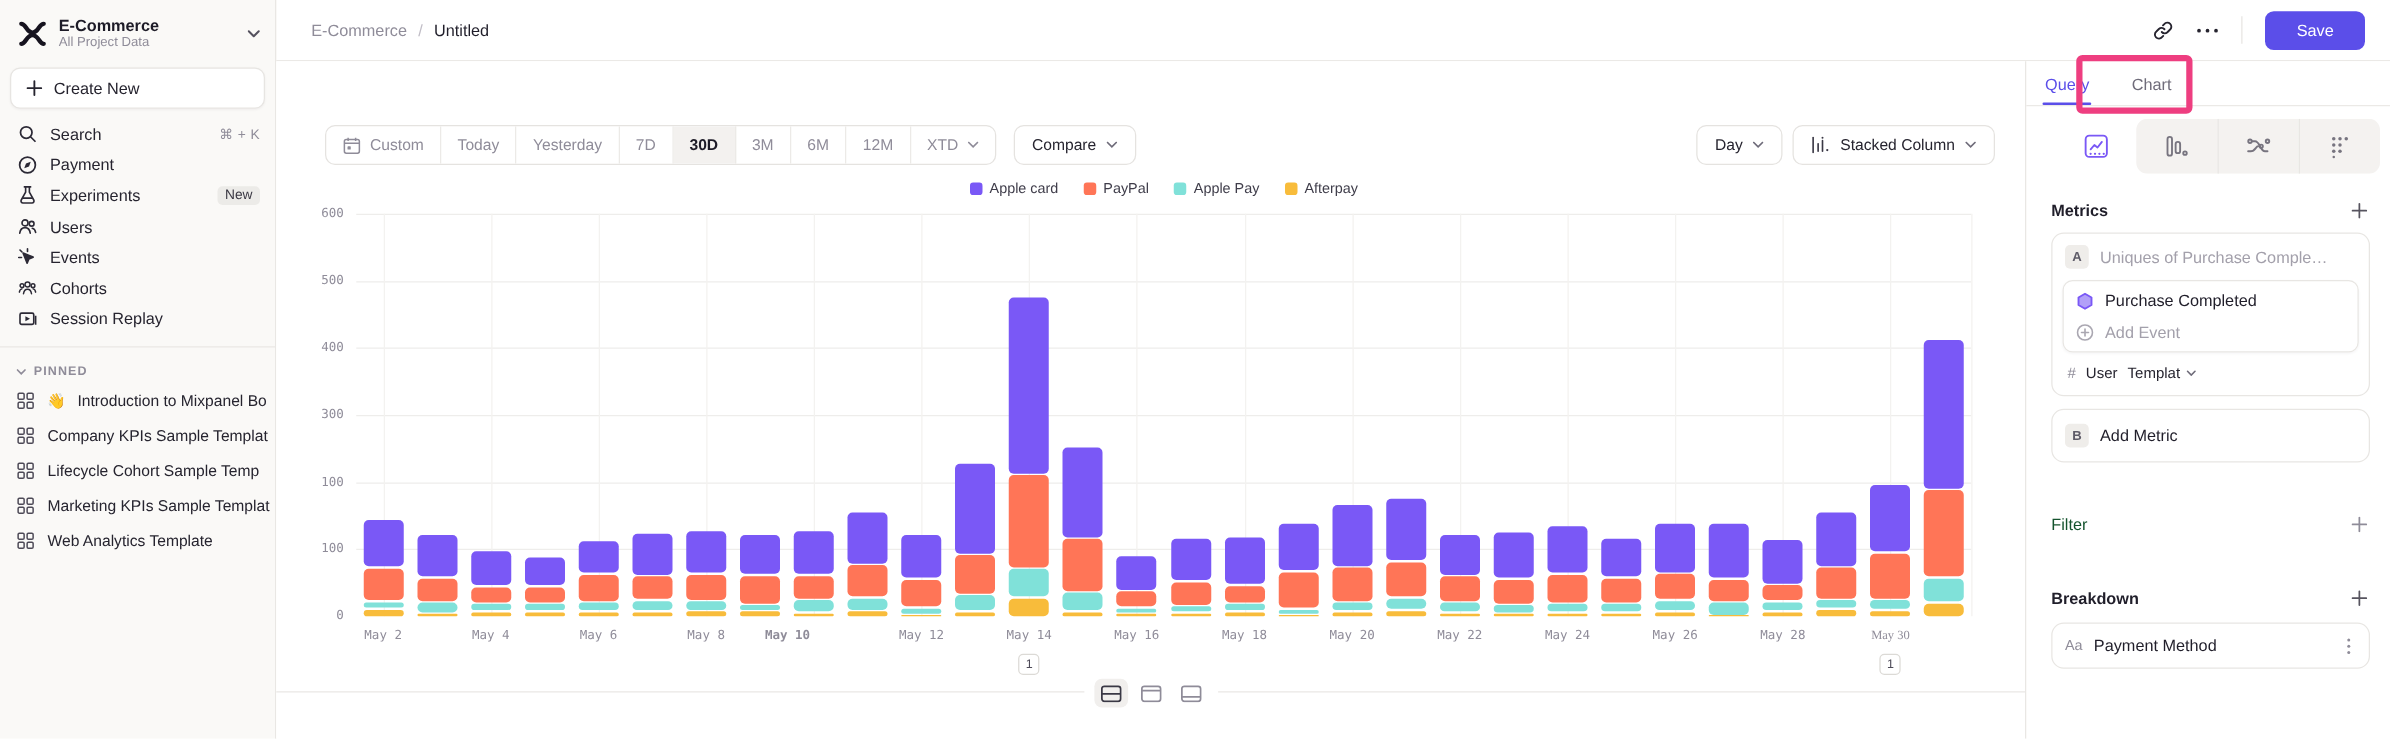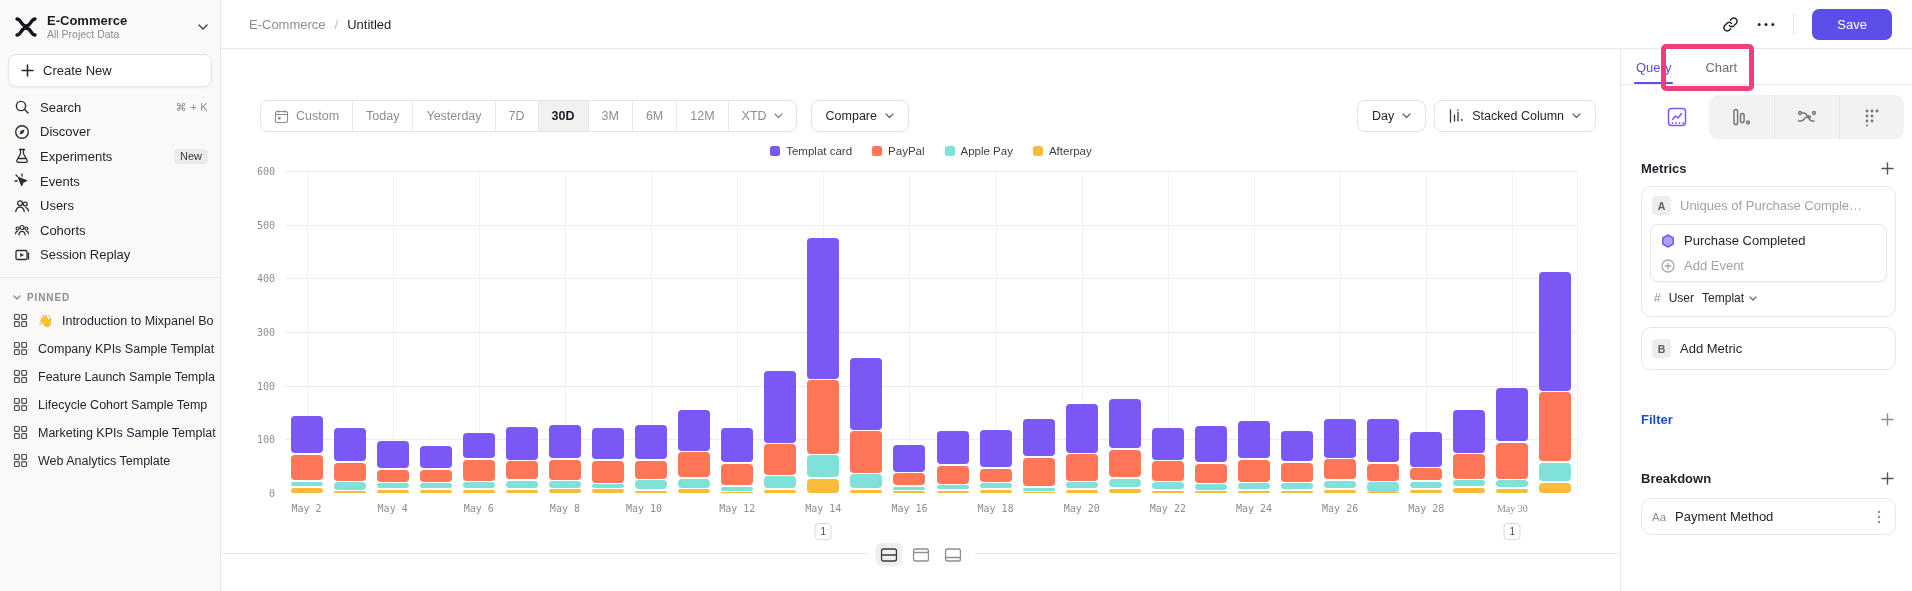--- a/index.html
+++ b/index.html
@@ -108,21 +108,21 @@
   .hl-box { position:absolute; left:40px; top:-5px; width:93px; height:47px;
     border:5px solid #ee3e80; border-radius:5px; z-index:20; pointer-events:none; }
   .viz-tabs { margin:10px 8px 0 24px; height:44px; display:flex; border-radius:9px; overflow:hidden; }
   .viz-tab { flex:1; display:flex; align-items:center; justify-content:center; background:#f4f2f0;
     border-left:1px solid #e8e6e3; cursor:pointer; }
   .viz-tab.active { background:#fff; border-left:none; }
   .viz-tab:nth-child(2) { border-left:none; border-top-left-radius:9px; border-bottom-left-radius:9px; }
   .rp-section-head { display:flex; align-items:center; justify-content:space-between;
     margin:22px 18px 0 20px; }
   .rp-title { font-size:13px; font-weight:700; color:#201e2a; }
-  .rp-title.muted { color:#1d4ed8; font-weight:700; }
+  .rp-title.muted { color:#14532d; font-weight:400; }
   .plus-icon { color:#57545f; cursor:pointer; display:flex; }
   .card { margin:10px 16px 0 20px; border:1px solid #e8e6e3; border-radius:10px; background:#fff; }
   .card-row { display:flex; align-items:center; gap:9px; padding:9px 10px; }
   .badge-letter { width:19px; height:19px; background:#efedea; border-radius:4px; flex:none;
     display:flex; align-items:center; justify-content:center; font-size:10.5px; font-weight:700;
     color:#5f5c69; }
   .muted-text { font-size:13px; color:#a3a0ab; white-space:nowrap; overflow:hidden; }
   .inner-card { margin:0 8px; border:1px solid #e8e6e3; border-radius:8px;
     box-shadow:0 1px 2px rgba(30,28,40,.04); }
   .event-row { display:flex; align-items:center; gap:9px; padding:8px 10px; cursor:pointer; }
@@ -176,52 +176,52 @@
           <span class="nlabel">Search</span>
           <span class="shortcut">⌘ + K</span>
         </div>
         <div class="nav-item">
           <span class="nicon">
             <svg width="16" height="16" viewBox="0 0 16 16" fill="none" stroke="#2c2a36" stroke-width="1.4">
               <circle cx="8" cy="8" r="6.3"></circle>
               <polygon points="10.6,5.4 6.8,6.8 5.4,10.6 9.2,9.2" fill="#2c2a36" stroke="none"></polygon>
             </svg>
           </span>
-          <span class="nlabel">Discover</span>
+          <span class="nlabel">Payment</span>
         </div>
         <div class="nav-item">
           <span class="nicon">
             <svg width="16" height="16" viewBox="0 0 16 16" fill="none" stroke="#2c2a36" stroke-width="1.3" stroke-linecap="round" stroke-linejoin="round">
               <path d="M5.5 1.5h5"></path>
               <path d="M6.5 1.5v4.2L3 12a1.6 1.6 0 0 0 1.4 2.4h7.2A1.6 1.6 0 0 0 13 12L9.5 5.7V1.5"></path>
               <path d="M4.6 10.5h6.8"></path>
             </svg>
           </span>
           <span class="nlabel">Experiments</span>
           <span class="badge-new">New</span>
-        </div>
-        <div class="nav-item">
-          <span class="nicon">
-            <svg width="16" height="16" viewBox="0 0 16 16" fill="none" stroke="#2c2a36" stroke-width="1.3" stroke-linecap="round" stroke-linejoin="round">
-              <path d="M4.5 4.5l3.2 8 1.4-3.4 3.4-1.4z" fill="#2c2a36"></path>
-              <path d="M2 2l1.6 1.6M8 1v2.2M1 8h2.2"></path>
-            </svg>
-          </span>
-          <span class="nlabel">Events</span>
         </div>
         <div class="nav-item">
           <span class="nicon">
             <svg width="16" height="16" viewBox="0 0 16 16" fill="none" stroke="#2c2a36" stroke-width="1.3" stroke-linecap="round">
               <circle cx="6" cy="5.3" r="2.4"></circle>
               <path d="M1.8 13.5c.4-2.9 2.2-4.4 4.2-4.4s3.8 1.5 4.2 4.4"></path>
               <circle cx="11.3" cy="6" r="1.9"></circle>
               <path d="M11.8 9.6c1.5.3 2.4 1.6 2.7 3.3"></path>
             </svg>
           </span>
           <span class="nlabel">Users</span>
+        </div>
+        <div class="nav-item">
+          <span class="nicon">
+            <svg width="16" height="16" viewBox="0 0 16 16" fill="none" stroke="#2c2a36" stroke-width="1.3" stroke-linecap="round" stroke-linejoin="round">
+              <path d="M4.5 4.5l3.2 8 1.4-3.4 3.4-1.4z" fill="#2c2a36"></path>
+              <path d="M2 2l1.6 1.6M8 1v2.2M1 8h2.2"></path>
+            </svg>
+          </span>
+          <span class="nlabel">Events</span>
         </div>
         <div class="nav-item">
           <span class="nicon">
             <svg width="16" height="16" viewBox="0 0 16 16" fill="none" stroke="#2c2a36" stroke-width="1.2" stroke-linecap="round">
               <circle cx="8" cy="5.5" r="2"></circle>
               <circle cx="3.6" cy="6.5" r="1.5"></circle>
               <circle cx="12.4" cy="6.5" r="1.5"></circle>
               <path d="M4.8 13c.3-2.3 1.6-3.6 3.2-3.6s2.9 1.3 3.2 3.6"></path>
               <path d="M1.5 11.7c.2-1.5 1-2.4 2-2.6M14.5 11.7c-.2-1.5-1-2.4-2-2.6"></path>
             </svg>
@@ -258,29 +258,20 @@
           <span class="pin-label">Introduction to Mixpanel Bo</span>
         </div>
         <div class="pin-item">
           <span class="pin-icon"><svg width="15" height="15" viewBox="0 0 15 15" fill="none" stroke="#4d4a57" stroke-width="1.2">
               <rect x="1.5" y="1.5" width="4.8" height="4.8" rx="1"></rect>
               <rect x="8.7" y="1.5" width="4.8" height="4.8" rx="1"></rect>
               <rect x="1.5" y="8.7" width="4.8" height="4.8" rx="1"></rect>
               <rect x="8.7" y="8.7" width="4.8" height="4.8" rx="1"></rect>
             </svg></span>
           <span class="pin-label">Company KPIs Sample Templat</span>
-        </div>
-        <div class="pin-item">
-          <span class="pin-icon"><svg width="15" height="15" viewBox="0 0 15 15" fill="none" stroke="#4d4a57" stroke-width="1.2">
-              <rect x="1.5" y="1.5" width="4.8" height="4.8" rx="1"></rect>
-              <rect x="8.7" y="1.5" width="4.8" height="4.8" rx="1"></rect>
-              <rect x="1.5" y="8.7" width="4.8" height="4.8" rx="1"></rect>
-              <rect x="8.7" y="8.7" width="4.8" height="4.8" rx="1"></rect>
-            </svg></span>
-          <span class="pin-label">Feature Launch Sample Templa</span>
         </div>
         <div class="pin-item">
           <span class="pin-icon"><svg width="15" height="15" viewBox="0 0 15 15" fill="none" stroke="#4d4a57" stroke-width="1.2">
               <rect x="1.5" y="1.5" width="4.8" height="4.8" rx="1"></rect>
               <rect x="8.7" y="1.5" width="4.8" height="4.8" rx="1"></rect>
               <rect x="1.5" y="8.7" width="4.8" height="4.8" rx="1"></rect>
               <rect x="8.7" y="8.7" width="4.8" height="4.8" rx="1"></rect>
             </svg></span>
           <span class="pin-label">Lifecycle Cohort Sample Temp</span>
         </div>
@@ -399,21 +390,21 @@
               <svg class="chev-s" width="9" height="6" viewBox="0 0 9 6">
                   <path d="M1 1l3.5 3.5L8 1" stroke="currentColor" stroke-width="1.4" fill="none" stroke-linecap="round"></path>
                 </svg>
             </div>
           </div>
         </div>
 
         <div class="legend">
             <div class="leg-item">
               <span class="leg-swatch" style="background:#7a58f6"></span>
-              <span>Templat card</span>
+              <span>Apple card</span>
             </div>
             <div class="leg-item">
               <span class="leg-swatch" style="background:#ff7557"></span>
               <span>PayPal</span>
             </div>
             <div class="leg-item">
               <span class="leg-swatch" style="background:#80e1d9"></span>
               <span>Apple Pay</span>
             </div>
             <div class="leg-item">
@@ -502,21 +493,21 @@
               <div class="bar-seg" style="bottom: 5.36667px; height: 3.23px; background: rgb(128, 225, 217); border-radius: 2px;"></div>
               <div class="bar-seg" style="bottom: 10.1967px; height: 22.0133px; background: rgb(255, 117, 87);"></div>
               <div class="bar-seg" style="bottom: 33.81px; height: 31.1367px; background: rgb(122, 88, 246);"></div>
             </div>
             <div class="bar-stack" style="left: 350.067px; width: 32px; height: 69.7667px;">
               <div class="bar-seg" style="bottom: 0px; height: 2.15667px; background: rgb(248, 188, 59); border-radius: 2px;"></div>
               <div class="bar-seg" style="bottom: 3.75667px; height: 9.13333px; background: rgb(128, 225, 217);"></div>
               <div class="bar-seg" style="bottom: 14.49px; height: 17.72px; background: rgb(255, 117, 87);"></div>
               <div class="bar-seg" style="bottom: 33.81px; height: 34.3567px; background: rgb(122, 88, 246);"></div>
             </div>
-            <div class="xlabel" style="left: 359px;">May 10</div>
+            <div class="xlabel" style="left: 345px; font-weight: bold;">May 10</div>
             <div class="bar-stack" style="left: 393.133px; width: 32px; height: 84.7933px;">
               <div class="bar-seg" style="bottom: 0px; height: 3.76667px; background: rgb(248, 188, 59);"></div>
               <div class="bar-seg" style="bottom: 5.36667px; height: 9.13333px; background: rgb(128, 225, 217);"></div>
               <div class="bar-seg" style="bottom: 16.1px; height: 24.6967px; background: rgb(255, 117, 87);"></div>
               <div class="bar-seg" style="bottom: 42.3967px; height: 40.7967px; background: rgb(122, 88, 246);"></div>
             </div>
             <div class="bar-stack" style="left: 436.2px; width: 32px; height: 66.5467px;">
               <div class="bar-seg" style="bottom: 0px; height: 1.4px; background: rgb(248, 188, 59); border-radius: 2px;"></div>
               <div class="bar-seg" style="bottom: 2.14667px; height: 4.30333px; background: rgb(128, 225, 217);"></div>
               <div class="bar-seg" style="bottom: 8.05px; height: 20.94px; background: rgb(255, 117, 87);"></div>

